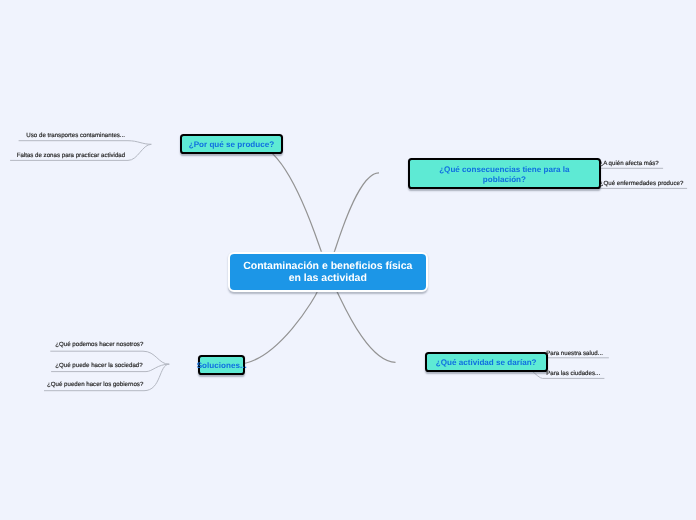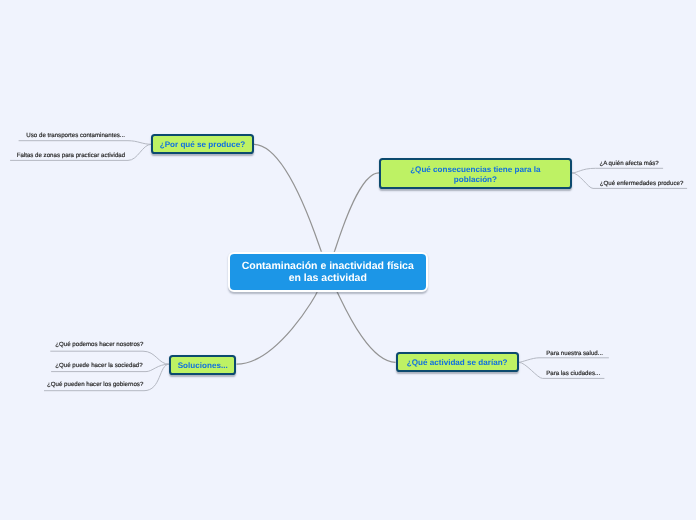--- a/index.html
+++ b/index.html
@@ -7,23 +7,23 @@
        font-family:"Liberation Sans",sans-serif;
        -webkit-font-smoothing:antialiased;text-rendering:geometricPrecision;}
   #stage{position:relative;width:696px;height:520px;}
   #links{position:absolute;left:0;top:0;}
   .lnk{fill:none;stroke:#939393;stroke-width:1.2;}
   .lnk2{fill:none;stroke:#b4b8c2;stroke-width:1.0;}
   .node{position:absolute;box-sizing:border-box;}
   .root{background:#1c96e7;color:#fff;border:2.1px solid #fff;border-radius:6px;font-weight:bold;font-size:10.5px;
         display:flex;align-items:center;justify-content:center;text-align:center;line-height:11.6px;padding-top:2.6px;
         box-shadow:0 1.2px 1.8px rgba(60,70,90,0.34);}
-  .branch{background:#bef264;color:#1070e0;border:2px solid #0c4a6e;border-radius:3.6px;font-weight:bold;
+  .branch{background:#5eead4;color:#1070e0;border:2px solid #000000;border-radius:3.6px;font-weight:bold;
           font-size:8.1px;display:flex;align-items:center;justify-content:center;text-align:center;
-          line-height:10.3px;padding-top:2.4px;box-shadow:0 1.2px 1.6px rgba(60,70,90,0.38);}
+          line-height:10.3px;padding-top:2.4px;box-shadow:0 1.2px 1.6px rgba(60,70,90,0.38);margin-left:29px;}
   .leaf{position:absolute;color:#2b2b2b;font-size:6.15px;white-space:nowrap;line-height:8px;
         -webkit-text-stroke:0.18px #2b2b2b;}
 </style>
 </head>
 <body>
 
 <div id="stage">
   <svg id="links" width="696" height="520">
     <path class="lnk" d="M253.6,144.3C290.3,144.3 321.6,256.1 321.6,251.8"></path>
     <path class="lnk" d="M379.0,172.9C355.7,172.9 334.1,256.5 334.1,251.8"></path>
@@ -33,29 +33,29 @@
     <path class="lnk2" d="M10.1,160.4L128.0,160.4C138.0,160.4 142.3,144.3 151.3,144.3"></path>
     <path class="lnk2" d="M663.1,168.3L595.5,168.3C581.0,168.3 578.3,172.9 571.8,172.9"></path>
     <path class="lnk2" d="M687.1,188.4L593.0,188.4C588.0,188.4 579.8,172.9 571.8,172.9"></path>
     <path class="lnk2" d="M50.3,351.2L143.0,351.2C156.0,351.2 158.2,364.2 169.2,364.2"></path>
     <path class="lnk2" d="M51.1,371.6L146.0,371.6C152.5,371.6 157.2,364.2 169.2,364.2"></path>
     <path class="lnk2" d="M44.0,390.7L144.0,390.7C161.5,390.7 158.7,364.2 169.2,364.2"></path>
     <path class="lnk2" d="M608.9,357.8L539.0,357.8C532.0,357.8 521.8,362.3 518.8,362.3"></path>
     <path class="lnk2" d="M604.4,378.4L542.5,378.4C537.5,378.4 525.8,362.3 518.8,362.3"></path>
   </svg>
   <div class="node root" style="left:228.0px;top:251.6px;width:199.5px;height:40.2px;">
-      <span><span>Contaminación e inactividad física</span><br><span>en las actividad</span></span>
+      <span><span>Contaminación e beneficios física</span><br><span>en las actividad</span></span>
     </div>
   <div class="node branch" style="left:151.3px;top:133.8px;width:102.3px;height:19.8px;">
       <span><span>¿Por qué se produce?</span></span>
     </div>
   <div class="node branch" style="left:379.0px;top:158.2px;width:192.8px;height:31px;">
       <span><span>¿Qué consecuencias tiene para la</span><br><span>población?</span></span>
     </div>
-  <div class="node branch" style="left:169.2px;top:354.5px;width:67px;height:20.1px;">
+  <div class="node branch" style="left:169.2px;top:354.5px;width:47px;height:20.1px;">
       <span><span>Soluciones...</span></span>
     </div>
   <div class="node branch" style="left:395.5px;top:352.2px;width:123.3px;height:19.8px;">
       <span><span>¿Qué actividad se darían?</span></span>
     </div>
   <div class="leaf" style="right:571.0px;top:132.3px;">Uso de transportes contaminantes...</div>
   <div class="leaf" style="right:570.8px;top:151.6px;">Faltas de zonas para practicar actividad</div>
   <div class="leaf" style="left:599.4px;top:160.1px;">¿A quién afecta más?</div>
   <div class="leaf" style="left:599.7px;top:179.7px;">¿Qué enfermedades produce?</div>
   <div class="leaf" style="right:552.7px;top:340.8px;">¿Qué podemos hacer nosotros?</div>

